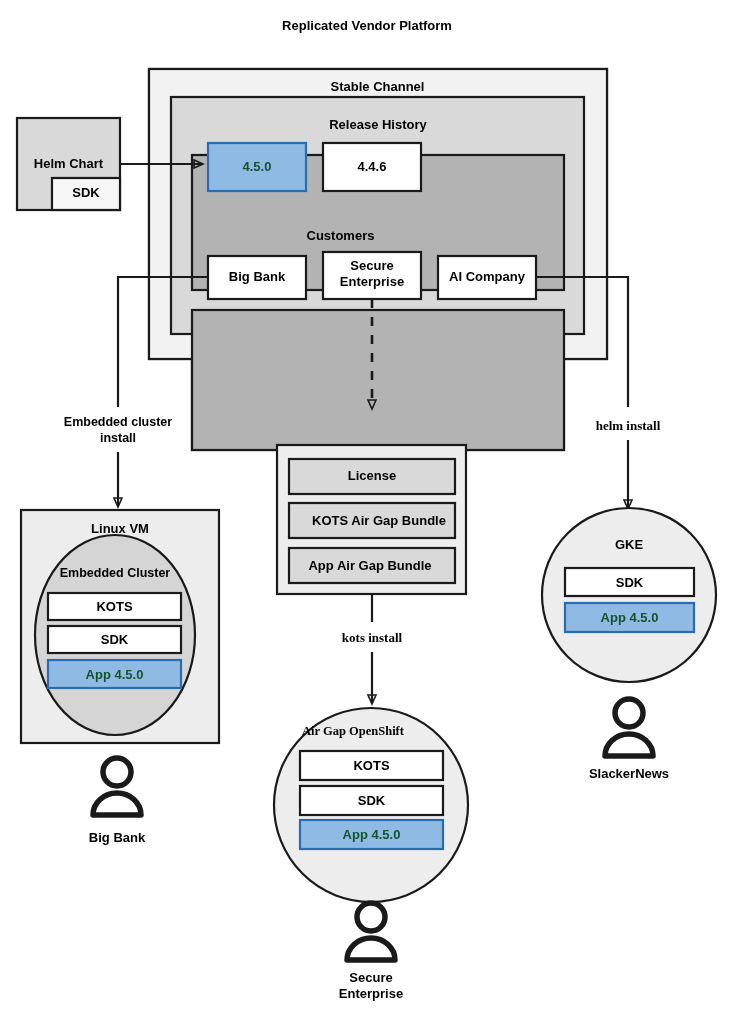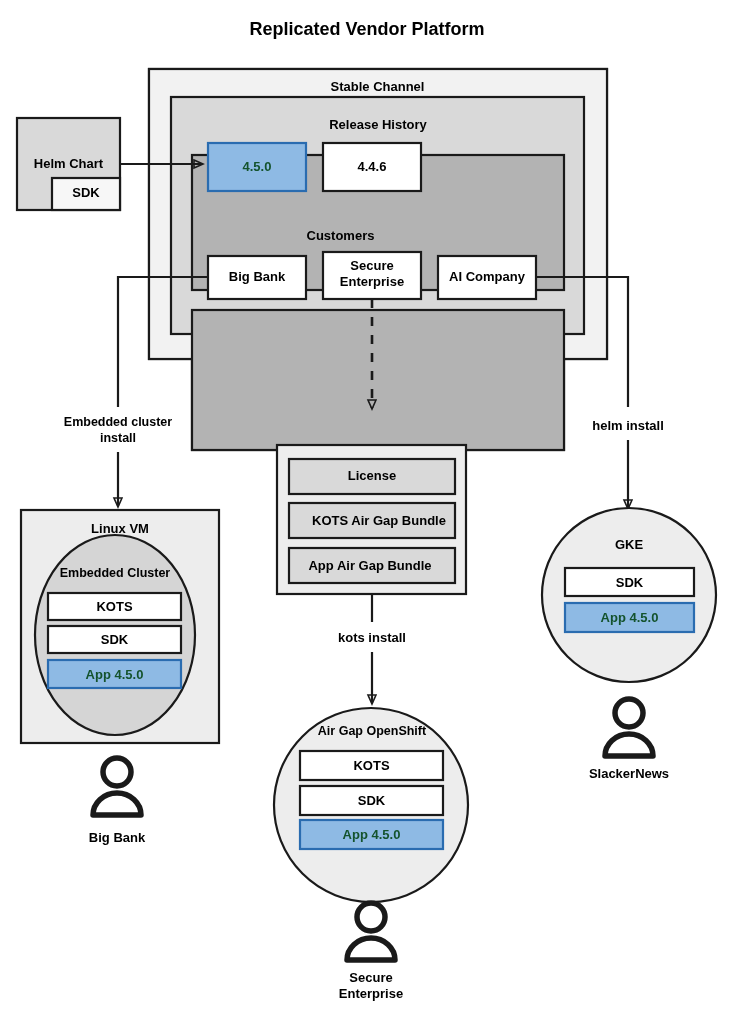--- a/index.html
+++ b/index.html
@@ -2,22 +2,22 @@
 <html><head>
 <meta charset="utf-8">
 <style>
   html,body{margin:0;padding:0;background:#fff;}
   body{width:734px;height:1026px;position:relative;
        font-family:"Liberation Sans",sans-serif;}
   #stage{position:relative;width:734px;height:1026px;overflow:hidden;}
   svg.layer{position:absolute;top:0;left:0;width:734px;height:1026px;}
   .lbl{position:absolute;font-weight:bold;color:#000;text-align:center;
        line-height:1.25;white-space:pre-line;}
-  .mono{font-family:Liberation Sans, sans-serif;font-weight:bold;}
-  .ttl-14{font-size:18px;}
+  .mono{font-family:Liberation Serif, serif;font-weight:bold;}
+  .ttl-14{font-size:13px;}
   .ttl-13{font-size:13px;}
   .ttl-12{font-size:12.5px;}
   .bluetxt{color:#14532d;}
 </style>
 </head>
 <body>
 
 <div id="stage">
 
   <svg class="layer" viewBox="0 0 734 1026" xmlns="http://www.w3.org/2000/svg">
@@ -149,21 +149,21 @@
   <div class="lbl ttl-12" style="left:35px;top:566px;width:160px;">Embedded Cluster</div>
   <div class="lbl ttl-13" style="left:48px;top:599px;width:133px;">KOTS</div>
   <div class="lbl ttl-13" style="left:48px;top:632px;width:133px;">SDK</div>
   <div class="lbl ttl-13 bluetxt" style="left:48px;top:667px;width:133px;">App 4.5.0</div>
   <div class="lbl ttl-13" style="left:37px;top:830px;width:160px;">Big Bank</div>
 
   <div class="lbl ttl-13" style="left:289px;top:468px;width:166px;">License</div>
   <div class="lbl ttl-13" style="left:289px;top:513px;width:180px;">KOTS Air Gap Bundle</div>
   <div class="lbl ttl-13" style="left:300px;top:558px;width:140px;">App Air Gap Bundle</div>
 
-  <div class="lbl ttl-12" style="left:292px;top:724px;width:160px;">Air Gap OpenShift</div>
+  <div class="lbl ttl-12" style="left:273px;top:724px;width:160px;font-family:Liberation Serif, serif;">Air Gap OpenShift</div>
   <div class="lbl ttl-13" style="left:300px;top:758px;width:143px;">KOTS</div>
   <div class="lbl ttl-13" style="left:300px;top:793px;width:143px;">SDK</div>
   <div class="lbl ttl-13 bluetxt" style="left:300px;top:827px;width:143px;">App 4.5.0</div>
   <div class="lbl ttl-13" style="left:291px;top:970px;width:160px;">Secure
 Enterprise</div>
 
   <div class="lbl ttl-13" style="left:549px;top:537px;width:160px;">GKE</div>
   <div class="lbl ttl-13" style="left:565px;top:575px;width:129px;">SDK</div>
   <div class="lbl ttl-13 bluetxt" style="left:565px;top:610px;width:129px;">App 4.5.0</div>
   <div class="lbl ttl-13" style="left:549px;top:766px;width:160px;">SlackerNews</div>

